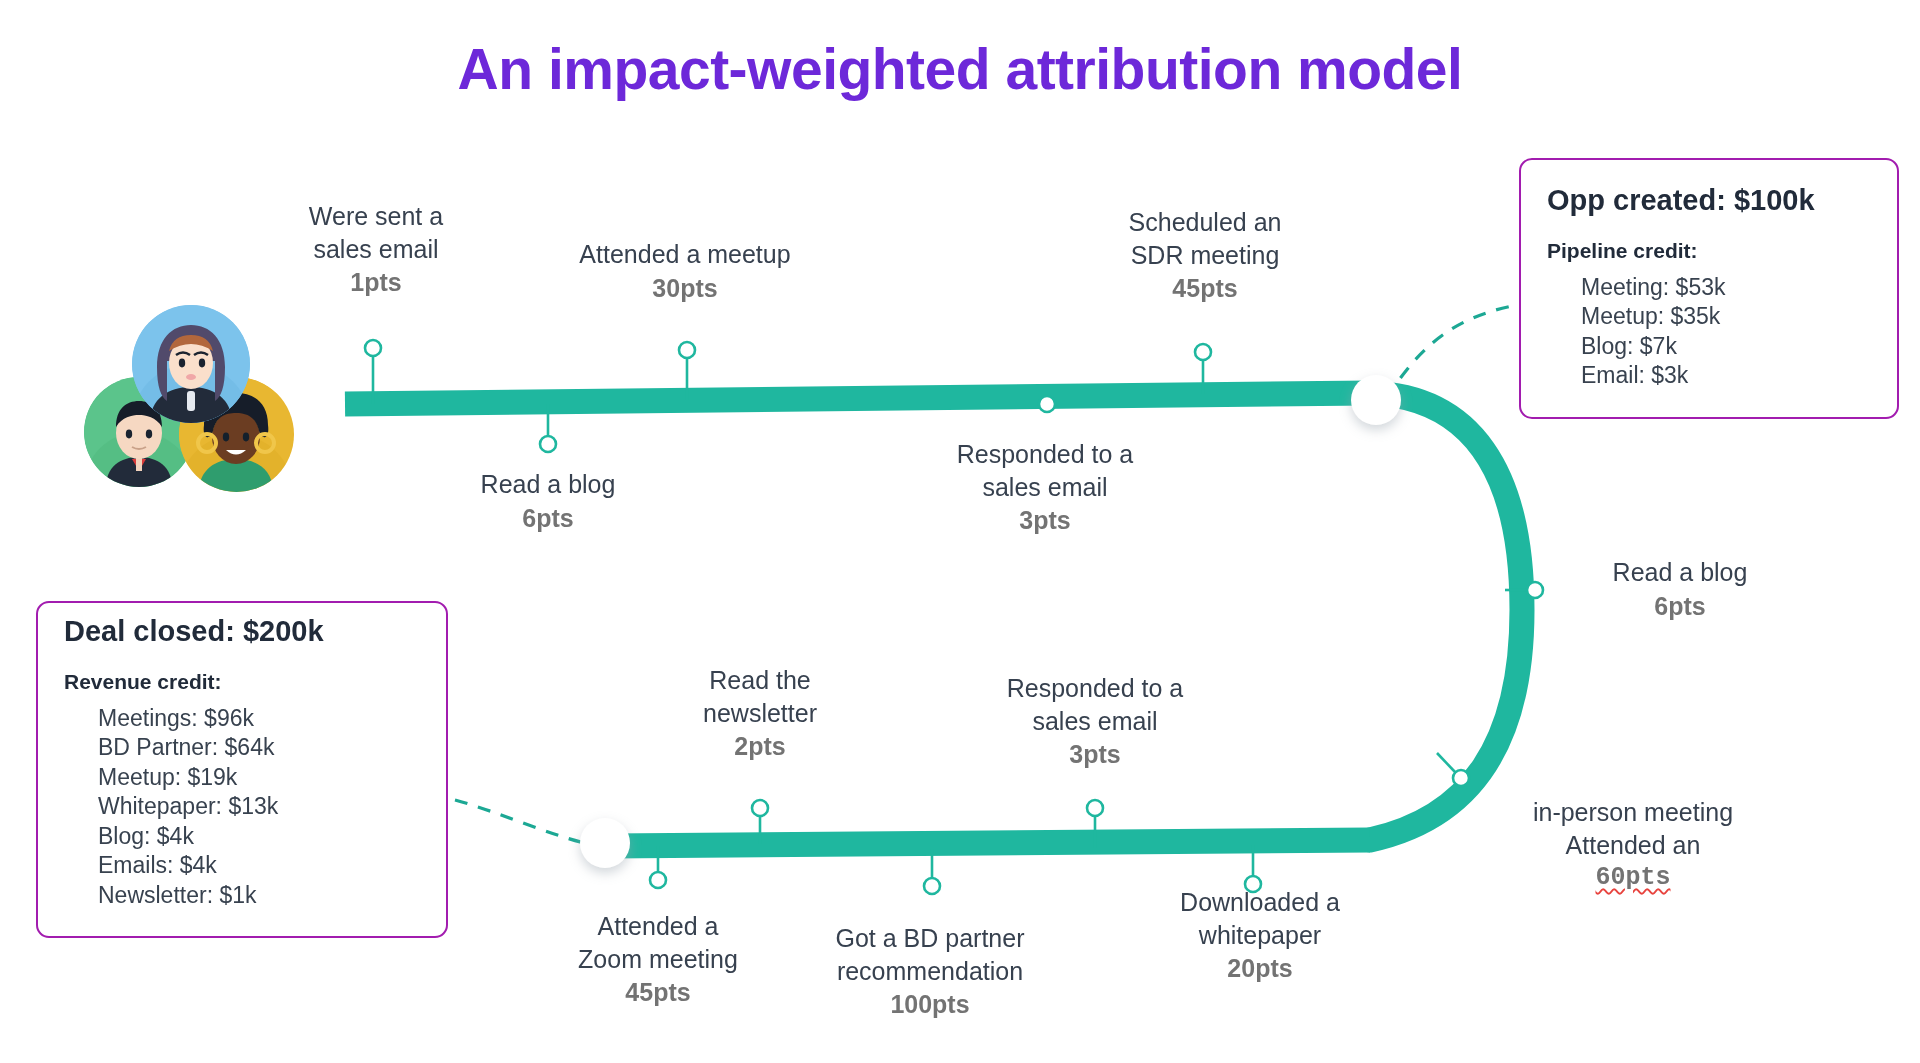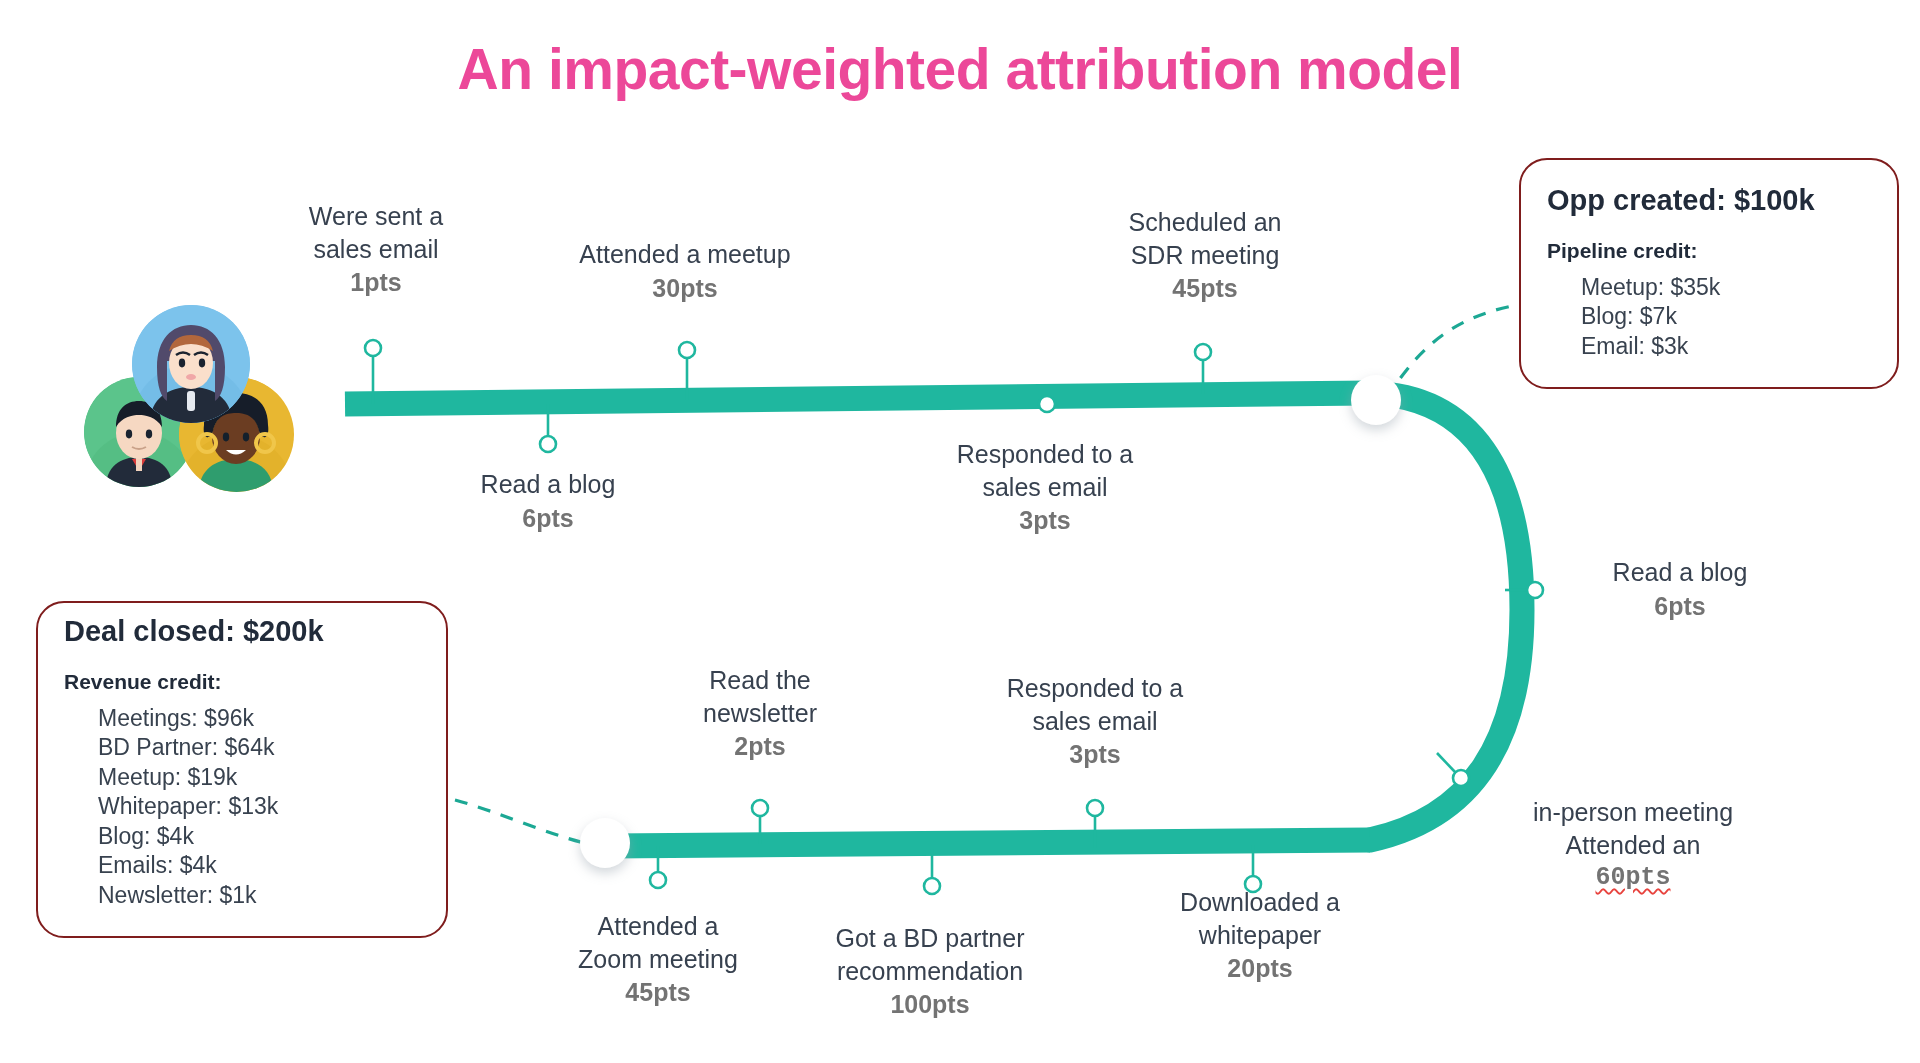--- a/index.html
+++ b/index.html
@@ -26,39 +26,39 @@
   
   .title {
     position: absolute;
     left: 0;
     top: 36px;
     width: 1920px;
     text-align: center;
     font-size: 57px;
     font-weight: bold;
     letter-spacing: -0.5px;
-    color: #ec4899;
+    color: #6d28d9;
     white-space: nowrap;
   }
 
   
   #journey {
     position: absolute;
     left: 0; top: 0;
     width: 1920px;
     height: 1063px;
     pointer-events: none;
   }
 
   
   .card {
     position: absolute;
     background: #ffffff;
-    border: 2px solid #7f1d1d;
-    border-radius: 28px;
+    border: 2px solid #a21caf;
+    border-radius: 13px;
     box-sizing: border-box;
   }
   .card-title {
     font-size: 29px;
     font-weight: bold;
     color: #212b3a;
     white-space: nowrap;
   }
   .card-sub {
     font-size: 21px;
@@ -239,20 +239,21 @@
         <ellipse cx="70" cy="58" rx="3.2" ry="4.4" fill="#1a2330"></ellipse>
         <ellipse cx="59" cy="72" rx="5" ry="3" fill="#f0a7a7"></ellipse>
       </svg>
     </div>
   </div>
 
   <div class="card" id="card-opp">
     <div class="card-title">Opp created: $100k</div>
     <div class="card-sub">Pipeline credit:</div>
     <ul class="card-list">
+      <li>Meeting: $53k</li>
       <li>Meetup: $35k</li>
       <li>Blog: $7k</li>
       <li>Email: $3k</li>
     </ul>
   </div>
 
   <div class="card" id="card-deal">
     <div class="card-title">Deal closed: $200k</div>
     <div class="card-sub">Revenue credit:</div>
     <ul class="card-list">

